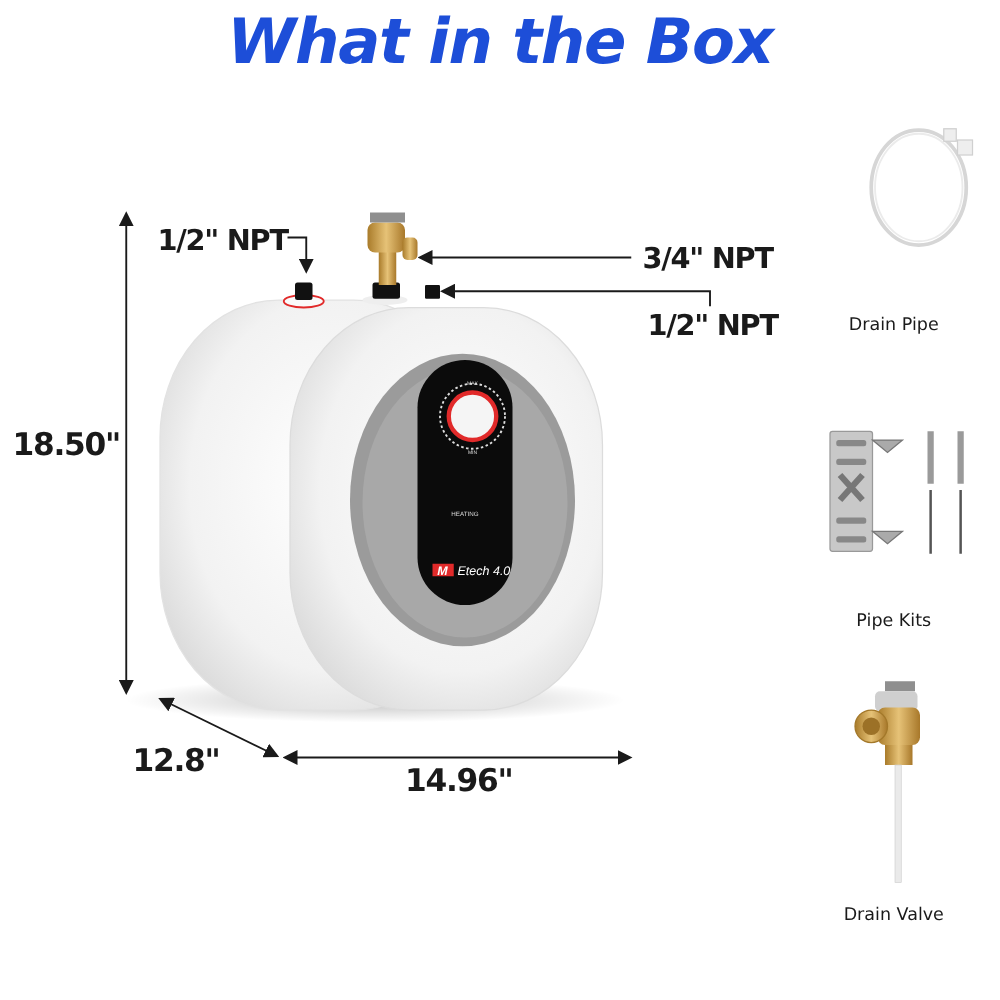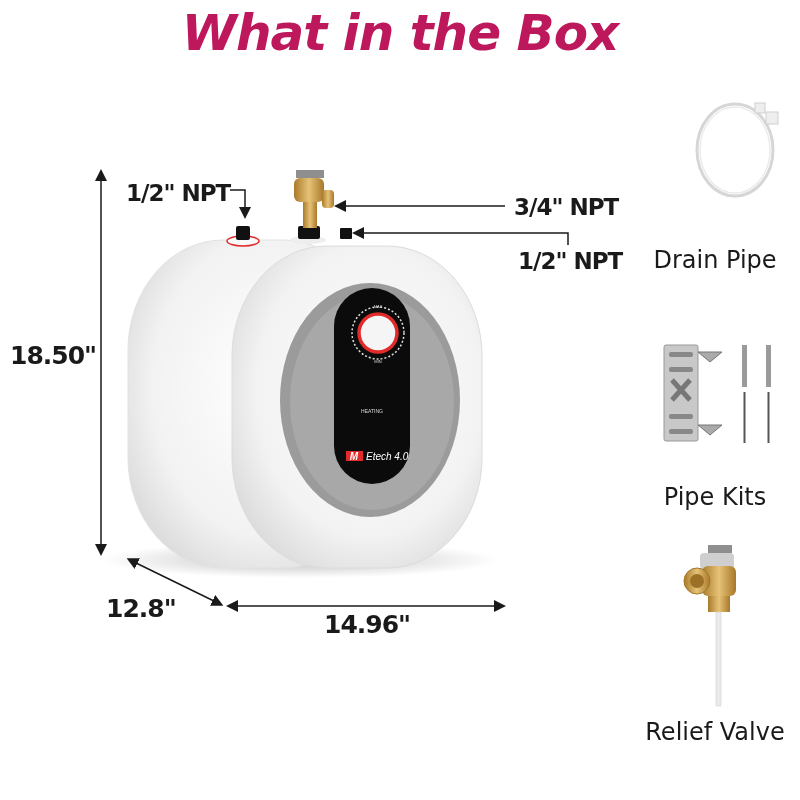--- a/index.html
+++ b/index.html
@@ -1,21 +1,21 @@
 <!DOCTYPE html>
 <html><head>
 <meta charset="utf-8">
 <style>
   html, body { margin:0; padding:0; }
   body { width:800px; height:800px; background:#ffffff; position:relative; overflow:hidden; font-family:"Liberation Sans", sans-serif; color:#1a1a1a; }
   .abs { position:absolute; }
-  .title { left:0; width:800px; top:4px; text-align:center; font-size:50px; font-weight:bold; font-style:italic; letter-spacing:-1px; color:#be185d; font-family:"DejaVu Sans", sans-serif; }
+  .title { left:0; width:800px; top:4px; text-align:center; font-size:50px; font-weight:bold; font-style:italic; letter-spacing:-1px; color:#1d4ed8; font-family:"DejaVu Sans", sans-serif; }
   .dim { font-weight:bold; font-size:25px; letter-spacing:-1px; color:#1a1a1a; font-family:"DejaVu Sans", sans-serif; }
   .npt { font-weight:bold; font-size:23px; letter-spacing:-1px; color:#1a1a1a; font-family:"DejaVu Sans", sans-serif; }
-  .acc-label { font-size:24px; color:#1a1a1a; text-align:center; font-family:"DejaVu Sans", sans-serif; line-height:29px; }
+  .acc-label { font-size:14px; color:#1a1a1a; text-align:center; font-family:"DejaVu Sans", sans-serif; line-height:29px; }
   svg { position:absolute; left:0; top:0; }
 </style>
 </head>
 <body>
 
 <div class="abs title">What in the Box</div>
 
 <svg width="800" height="800" viewBox="0 0 800 800">
   <defs>
     <radialGradient id="bodyGrad" cx="0.55" cy="0.45" r="0.65">
@@ -123,14 +123,14 @@
 <div class="abs dim" style="left:106px; top:594px;">12.8"</div>
 <div class="abs dim" style="left:324px; top:610px;">14.96"</div>
 
 <div class="abs acc-label" style="left:630px; top:246px; width:170px;">
   <div>Drain Pipe</div>
 </div>
 <div class="abs acc-label" style="left:630px; top:483px; width:170px;">
   <div>Pipe Kits</div>
 </div>
 <div class="abs acc-label" style="left:630px; top:718px; width:170px;">
-  <div>Relief Valve</div>
+  <div>Drain Valve</div>
 </div>
 
 </body></html>

